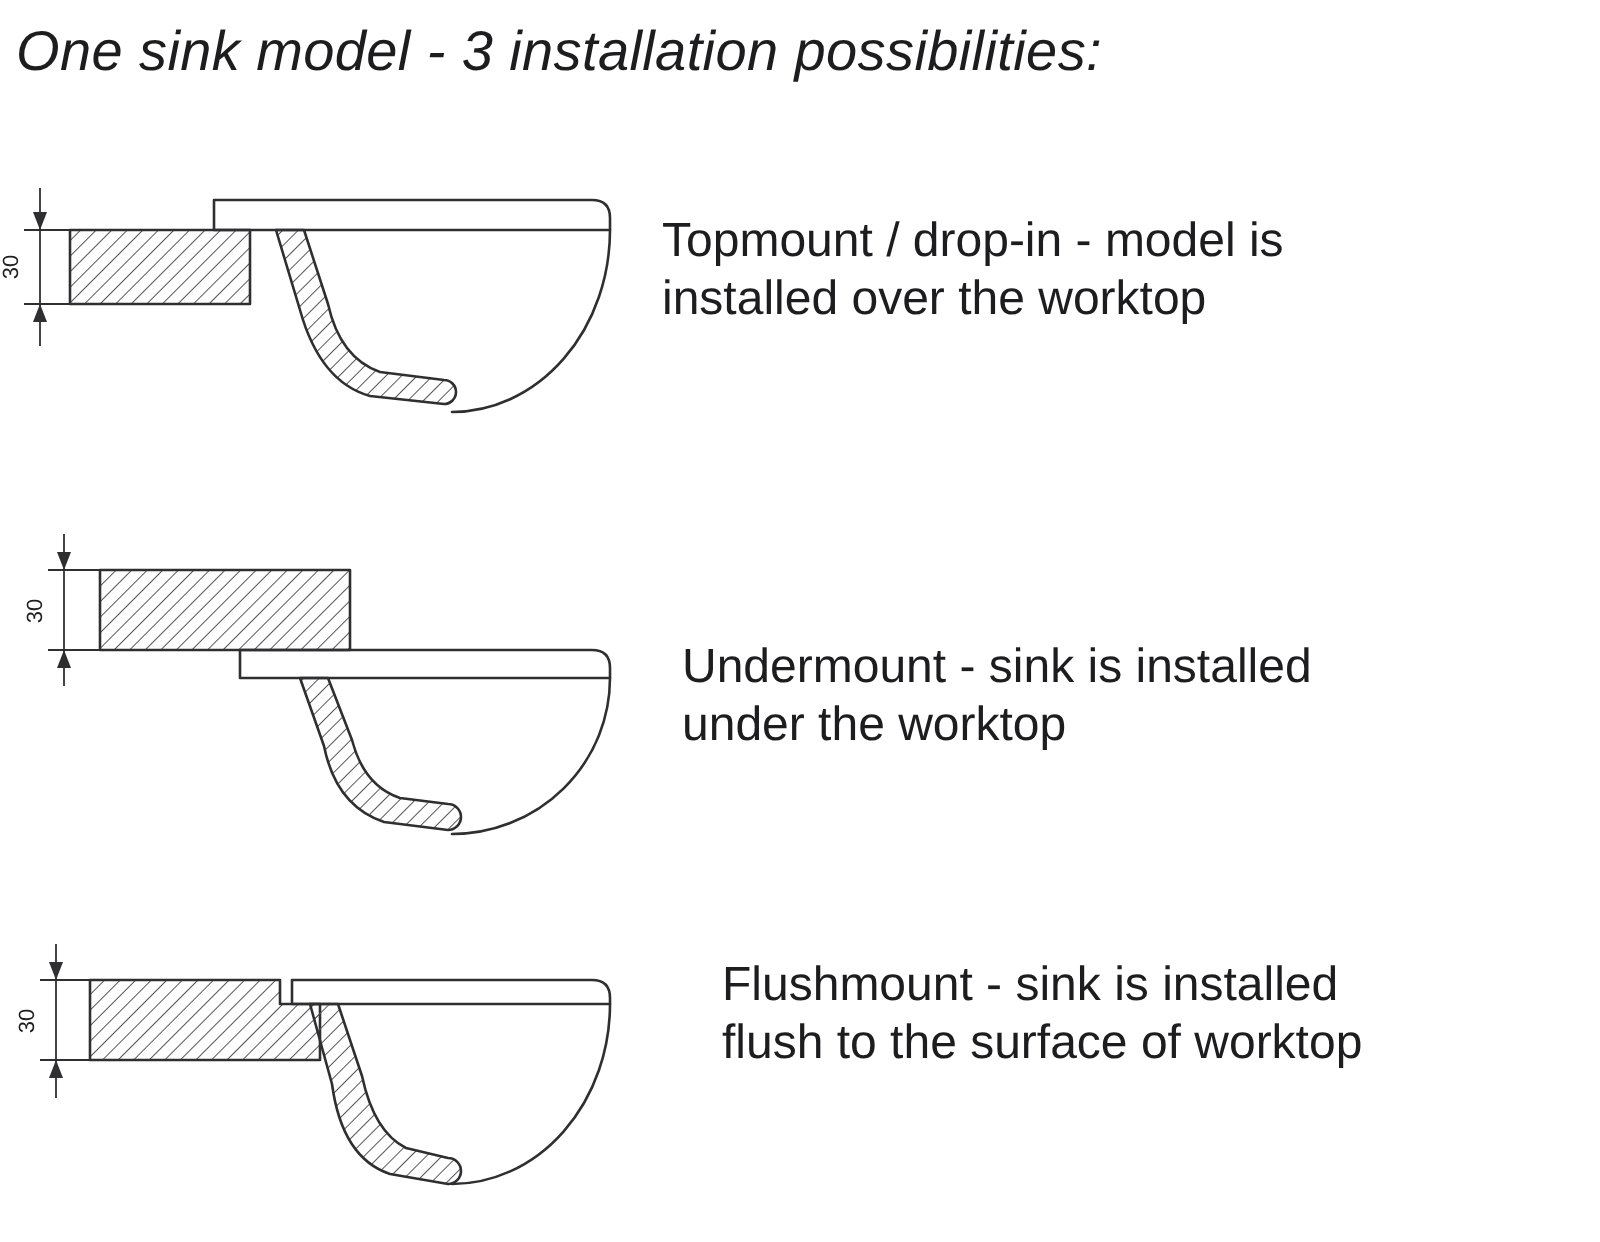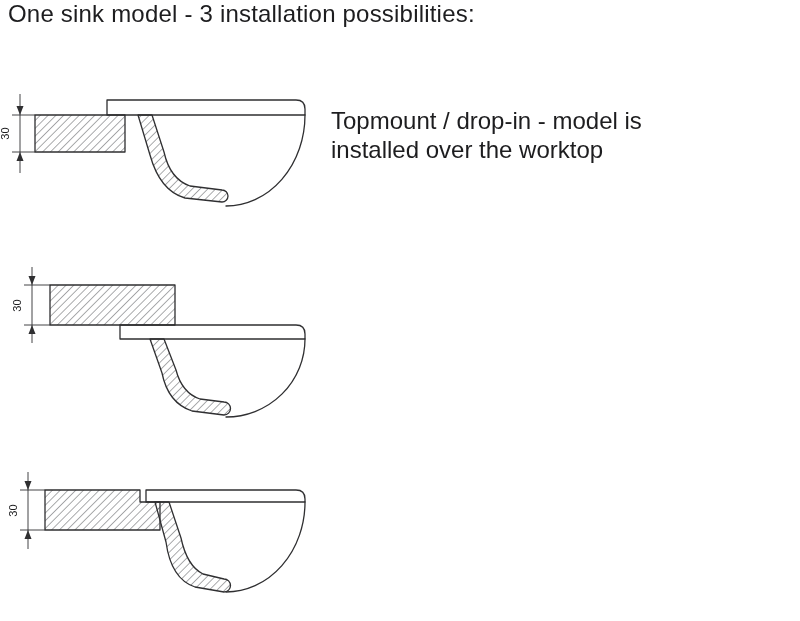--- a/index.html
+++ b/index.html
@@ -2,22 +2,22 @@
 <html style="--ink: #1d1d1f; --line: #2f2f31; --hatch: #55565a; --bg: #ffffff;"><head>
 <meta charset="utf-8">
 <style>
   html,body{margin:0;padding:0;background:#ffffff;}
   .page{
     position:relative;width:800px;height:621px;background:var(--bg,#fff);
     font-family:"Liberation Sans","DejaVu Sans",sans-serif;color:var(--ink,#1d1d1f);
     overflow:hidden;
   }
   .title{
-    position:absolute;left:8px;top:0;margin:0;
-    font-size:24px;font-weight:400;letter-spacing:.2px;white-space:nowrap;
+    position:absolute;left:8px;top:10px;margin:0;
+    font-size:28px;font-weight:400;letter-spacing:.2px;white-space:nowrap;font-style:italic;
   }
   .drawing{position:absolute;}
   #d1{left:0;top:85px;}
   #d2{left:0;top:265px;}
   #d3{left:0;top:472px;}
   .caption{position:absolute;font-size:24px;line-height:29px;}
   #c1{left:331px;top:106px;}
   #c2{left:341px;top:319px;}
   #c3{left:361px;top:478px;}
   .outline{fill:none;stroke:var(--line,#2f2f31);stroke-width:1.3;stroke-linejoin:round;stroke-linecap:round;}
@@ -73,20 +73,24 @@
       <path class="arr" d="M 32,60 L 28.5,69 L 35.5,69 Z"></path>
       <text class="dimtext" transform="translate(21,40.5) rotate(-90)" text-anchor="middle">30</text>
     </g>
     <rect class="hatched" fill="url(#h2)" x="50" y="20" width="125" height="40"></rect>
     <g>
       <path class="outline" d="M 120,74 V 60 H 296 Q 305,60 305,69 V 74 H 120 Z"></path>
       <path class="hatched" fill="url(#h2)" d="M 150,74 L 164,74 L 176,105 Q 182,128 200,134 L 224,137 A 6.5 6.5 0 0 1 224,150 L 192,146 Q 168,138 162,108 Z"></path>
       <path class="outline" d="M 305,74 A 79 78 0 0 1 226,152"></path>
     </g>
   </svg>
+  <div id="c2" class="caption">
+    <div>Undermount - sink is installed</div>
+    <div>under the worktop</div>
+  </div>
 
   <svg id="d3" class="drawing" width="330" height="135" viewBox="0 0 330 135" xmlns="http://www.w3.org/2000/svg">
     <defs>
       <pattern id="h3" width="5.5" height="5.5" patternUnits="userSpaceOnUse" patternTransform="rotate(45)">
         <line x1="0" y1="0" x2="0" y2="5.5" style="stroke:var(--hatch,#55565a);stroke-width:1"></line>
       </pattern>
     </defs>
     <g>
       <line class="dim" x1="20" y1="18" x2="45" y2="18"></line>
       <line class="dim" x1="20" y1="58" x2="45" y2="58"></line>
@@ -95,14 +99,18 @@
       <path class="arr" d="M 28,58 L 24.5,67 L 31.5,67 Z"></path>
       <text class="dimtext" transform="translate(17,38.5) rotate(-90)" text-anchor="middle">30</text>
     </g>
     <path class="hatched" fill="url(#h3)" d="M 45,18 H 140 V 30 H 160 V 58 H 45 Z"></path>
     <g>
       <path class="outline" d="M 146,30 V 18 H 296 Q 305,18 305,27 V 30 H 146 Z"></path>
       <path class="hatched" fill="url(#h3)" d="M 155,30 L 169,30 L 181,66 Q 187,94 203,102 L 224,107 A 6.5 6.5 0 0 1 224,120 L 195,115 Q 171,107 166,70 Z"></path>
       <path class="outline" d="M 305,30 A 79 90 0 0 1 226,120"></path>
     </g>
   </svg>
+  <div id="c3" class="caption">
+    <div>Flushmount - sink is installed</div>
+    <div>flush to the surface of worktop</div>
+  </div>
 
 </div>
 
 </body></html>

